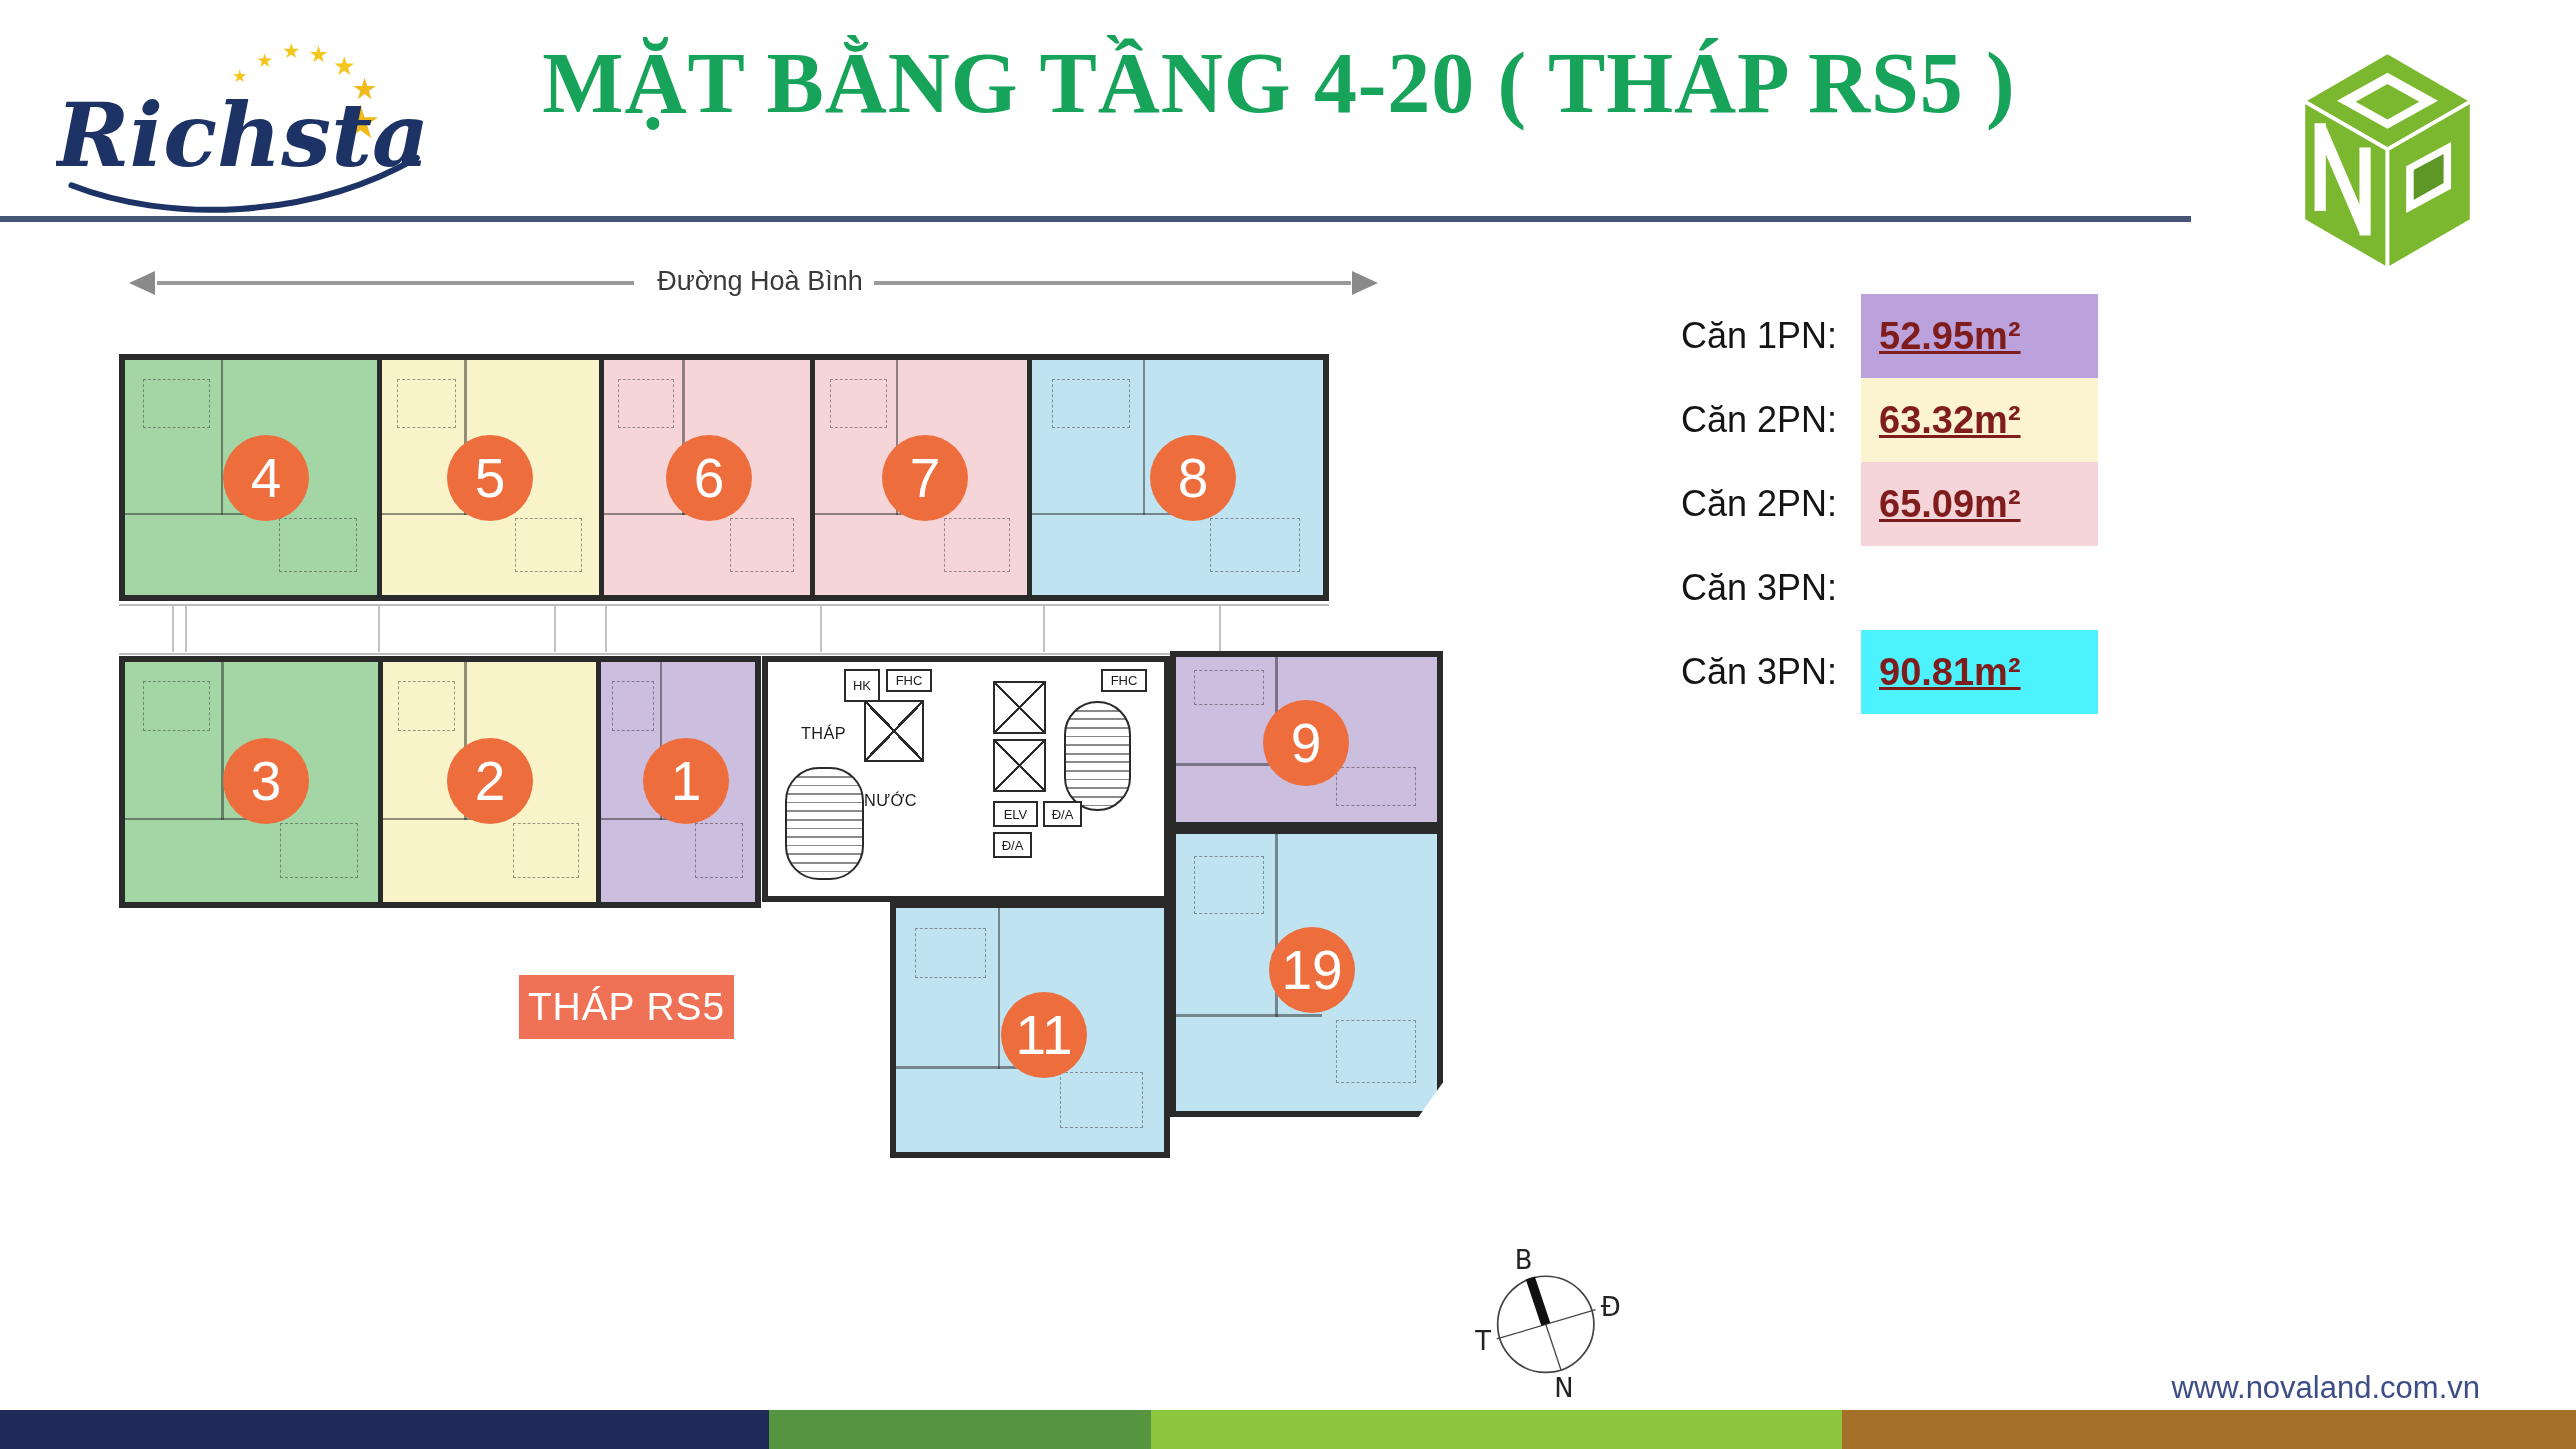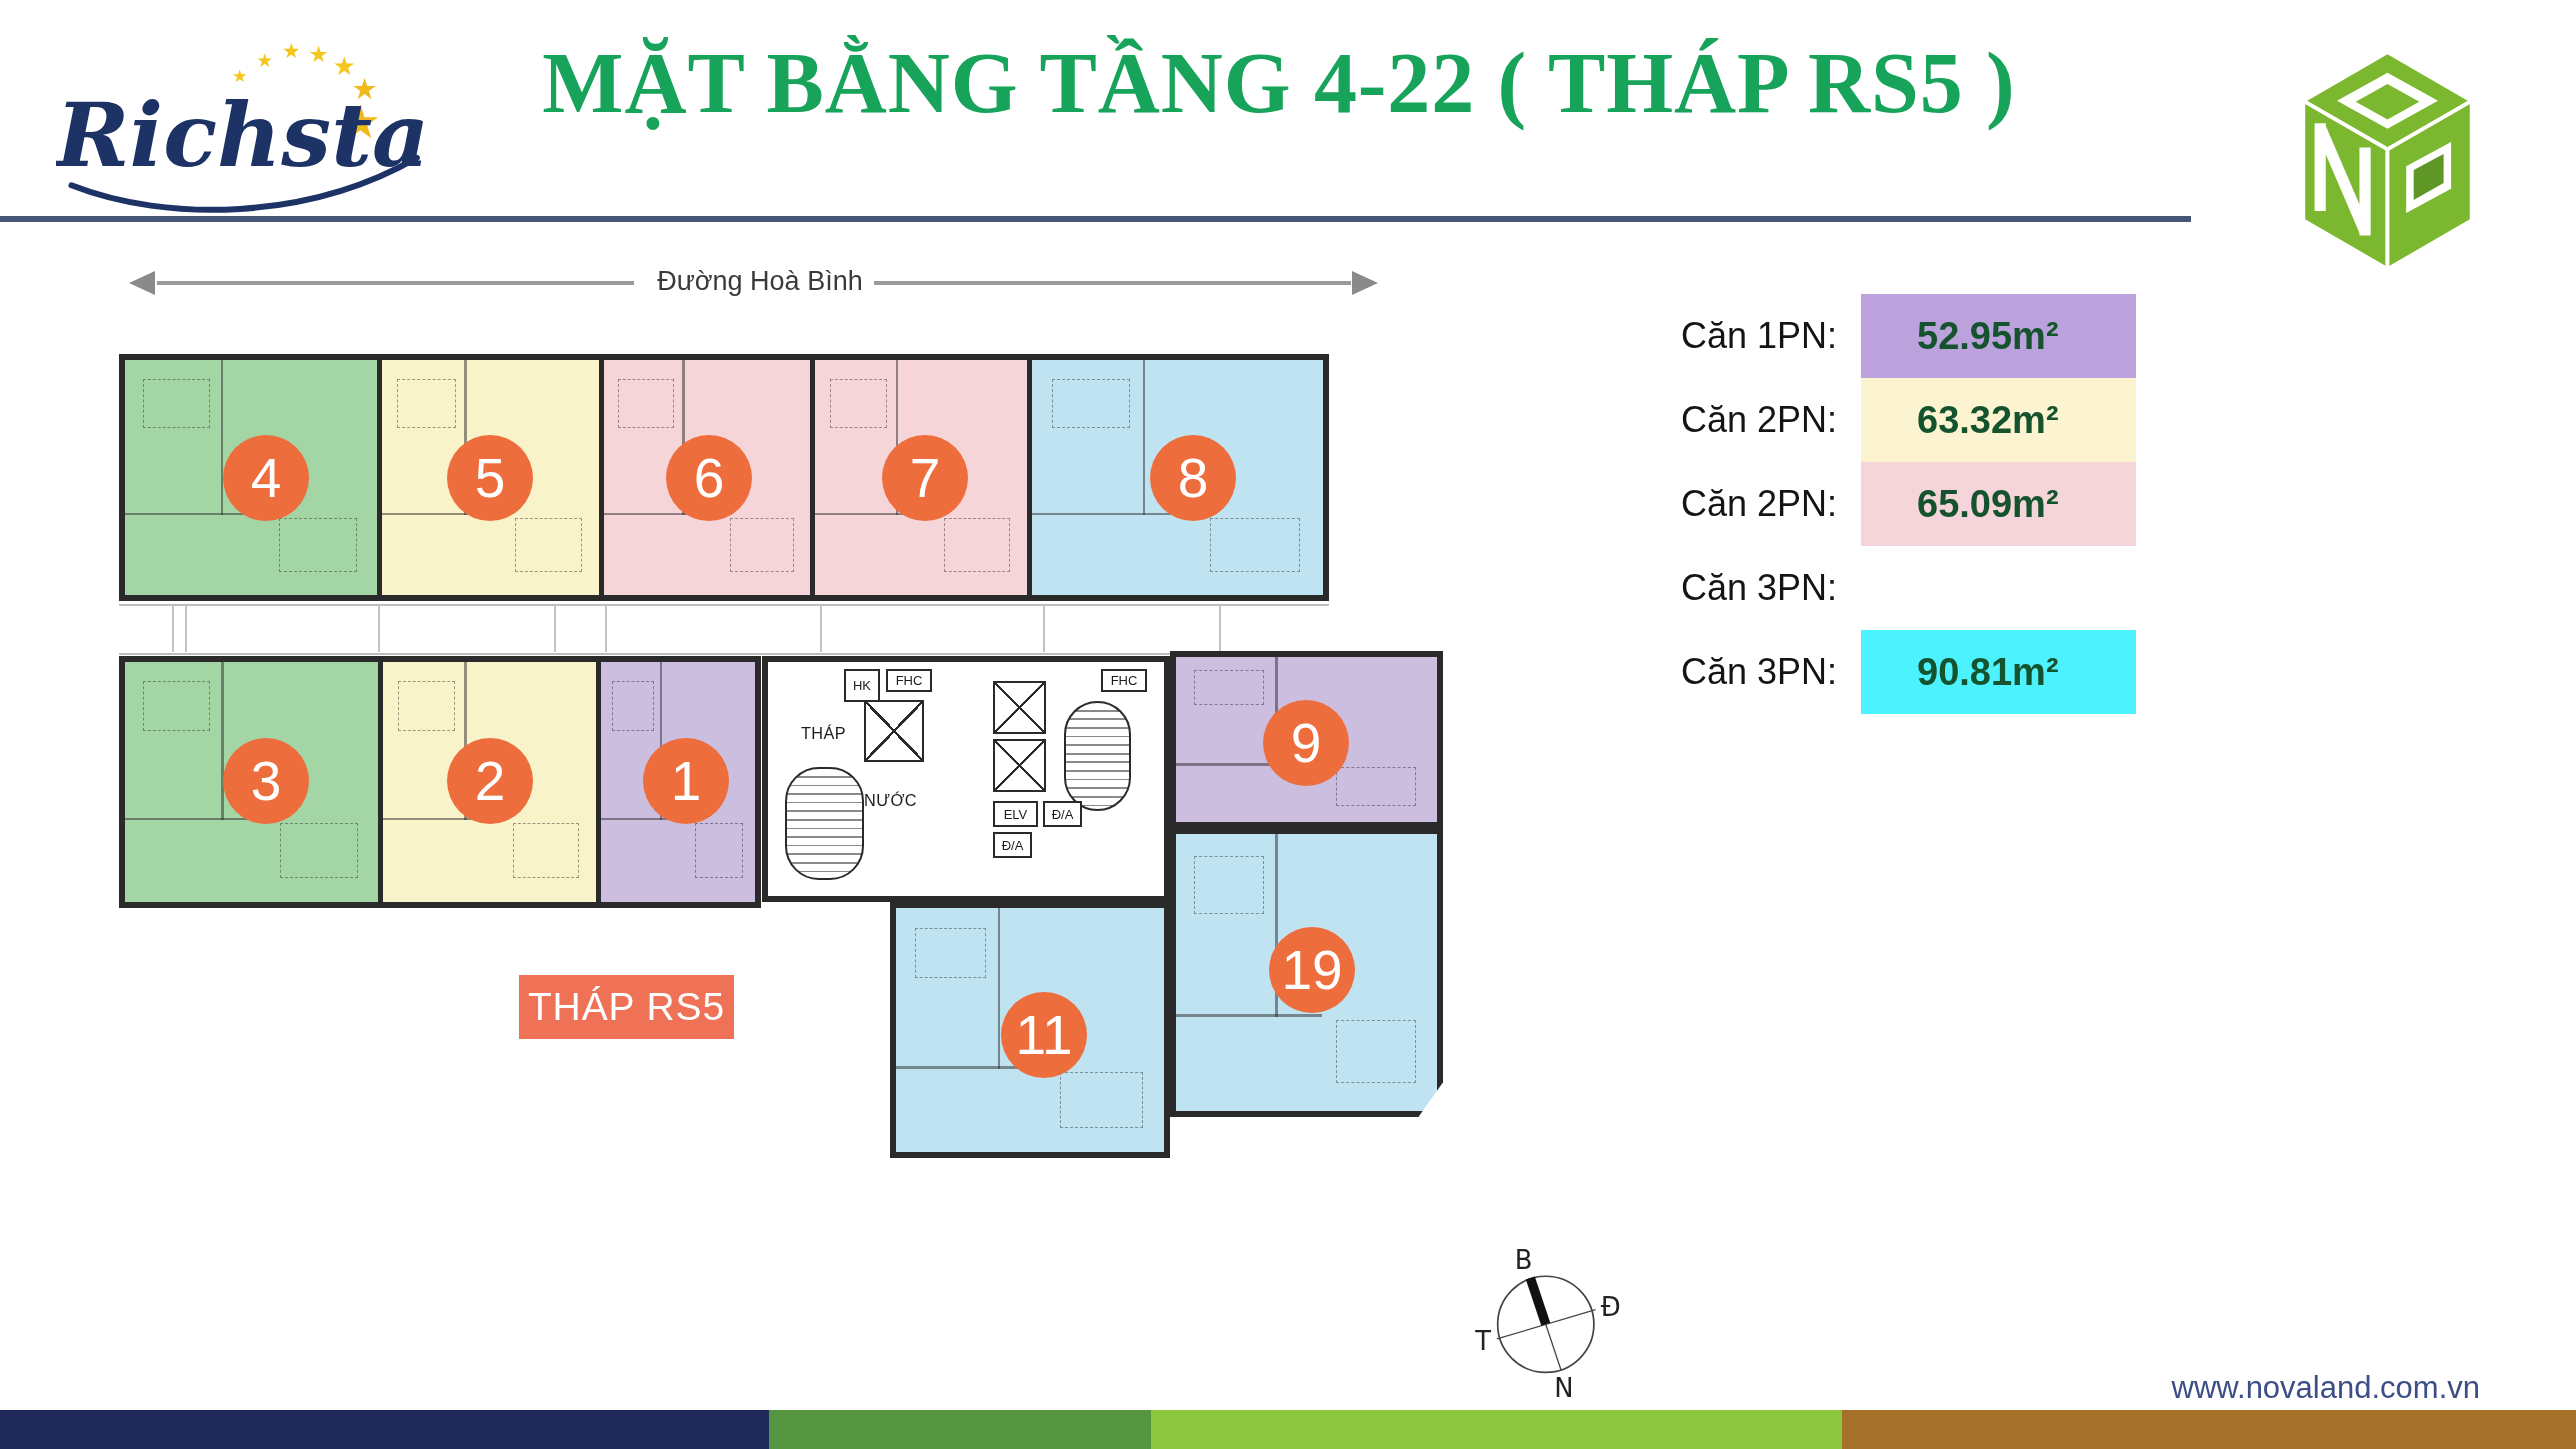--- a/index.html
+++ b/index.html
@@ -50,22 +50,22 @@
     linear-gradient(to top right,transparent calc(50% - 1.3px),#2a2a2a calc(50% - 1.3px),#2a2a2a calc(50% + 1.3px),transparent calc(50% + 1.3px)),
     linear-gradient(to bottom right,transparent calc(50% - 1.3px),#2a2a2a calc(50% - 1.3px),#2a2a2a calc(50% + 1.3px),transparent calc(50% + 1.3px));}
   .stair{position:absolute;box-sizing:border-box;border:2.6px solid #2a2a2a;border-radius:34px;
     background:repeating-linear-gradient(to bottom,transparent 0 6.9px,rgba(42,42,42,.55) 6.9px 8.6px);}
 
   
   .legend{position:absolute;left:1640px;top:294px;}
   .legend-row{display:flex;height:84px;align-items:stretch;}
   .legend-label{width:197px;text-align:right;padding-right:12px;font-size:36px;color:#141414;
     line-height:84px;white-space:nowrap;}
-  .legend-swatch{width:219px;margin-left:12px;font-size:38px;font-weight:bold;color:#14532d;
-    line-height:84px;padding-left:56px;box-sizing:content-box;white-space:nowrap;}
+  .legend-swatch{width:219px;margin-left:12px;font-size:38px;font-weight:bold;color:#7f1d1d;
+    line-height:84px;padding-left:18px;box-sizing:content-box;white-space:nowrap;text-decoration:underline;}
 
   
   .tower-tag{position:absolute;left:519px;top:975px;width:215px;height:64px;background:#ef7257;
     color:#fff;display:flex;align-items:center;justify-content:center;font-size:39px;letter-spacing:0.9px;}
   .footer-url{position:absolute;right:96px;top:1370px;font-size:31px;color:#3d4d85;}
   .stripe{position:absolute;left:0;top:1410px;width:2576px;height:39px;display:flex;}
   .compass{position:absolute;left:1470px;top:1235px;}
 </style>
 </head>
 <body>
@@ -77,21 +77,21 @@
     <text x="233" y="52" font-size="22" fill="#f3c71d">★</text>
     <text x="263" y="42" font-size="24" fill="#f3c71d">★</text>
     <text x="294" y="46" font-size="26" fill="#f3c71d">★</text>
     <text x="322" y="62" font-size="30" fill="#f3c71d">★</text>
     <text x="344" y="90" font-size="34" fill="#f0b91c">★</text>
     <text x="330" y="135" font-size="54" fill="#f0b91c">★</text>
     <text x="0" y="168" font-family="DejaVu Serif, serif" font-style="italic" font-weight="bold" font-size="103" fill="#1d3366">Richstar</text>
     <path d="M18 190 C 130 234, 295 230, 420 158" stroke="#1d3366" stroke-width="7" fill="none" stroke-linecap="round"></path>
   </svg>
 
-  <div class="page-title">MẶT BẰNG TẦNG 4-22 ( THÁP RS5 )</div>
+  <div class="page-title">MẶT BẰNG TẦNG 4-20 ( THÁP RS5 )</div>
 
   <svg style="position:absolute;left:2294px;top:50px;" width="187" height="225" viewBox="0 0 100 120">
     <polygon points="50,1 95,27 50,53 5,27" fill="#7cb82f" stroke="#fff" stroke-width="2"></polygon>
     <polygon points="50,12 77,27 50,42 23,27" fill="#fff"></polygon>
     <polygon points="50,18 67,27.5 50,37 33,27.5" fill="#7cb82f"></polygon>
     <polygon points="5,27 50,53 50,117 5,91" fill="#7cb82f" stroke="#fff" stroke-width="2"></polygon>
     <path d="M14 39 L14 86 M14 41 L38 97 M38 52 L38 99" stroke="#fff" stroke-width="6" fill="none"></path>
     <polygon points="95,27 50,53 50,117 95,91" fill="#7cb82f" stroke="#fff" stroke-width="2"></polygon>
     <polygon points="60,62 84,49 84,74 60,87" fill="#fff"></polygon>
     <polygon points="64,64 80,55.5 80,71 64,80" fill="#5f9727"></polygon>

